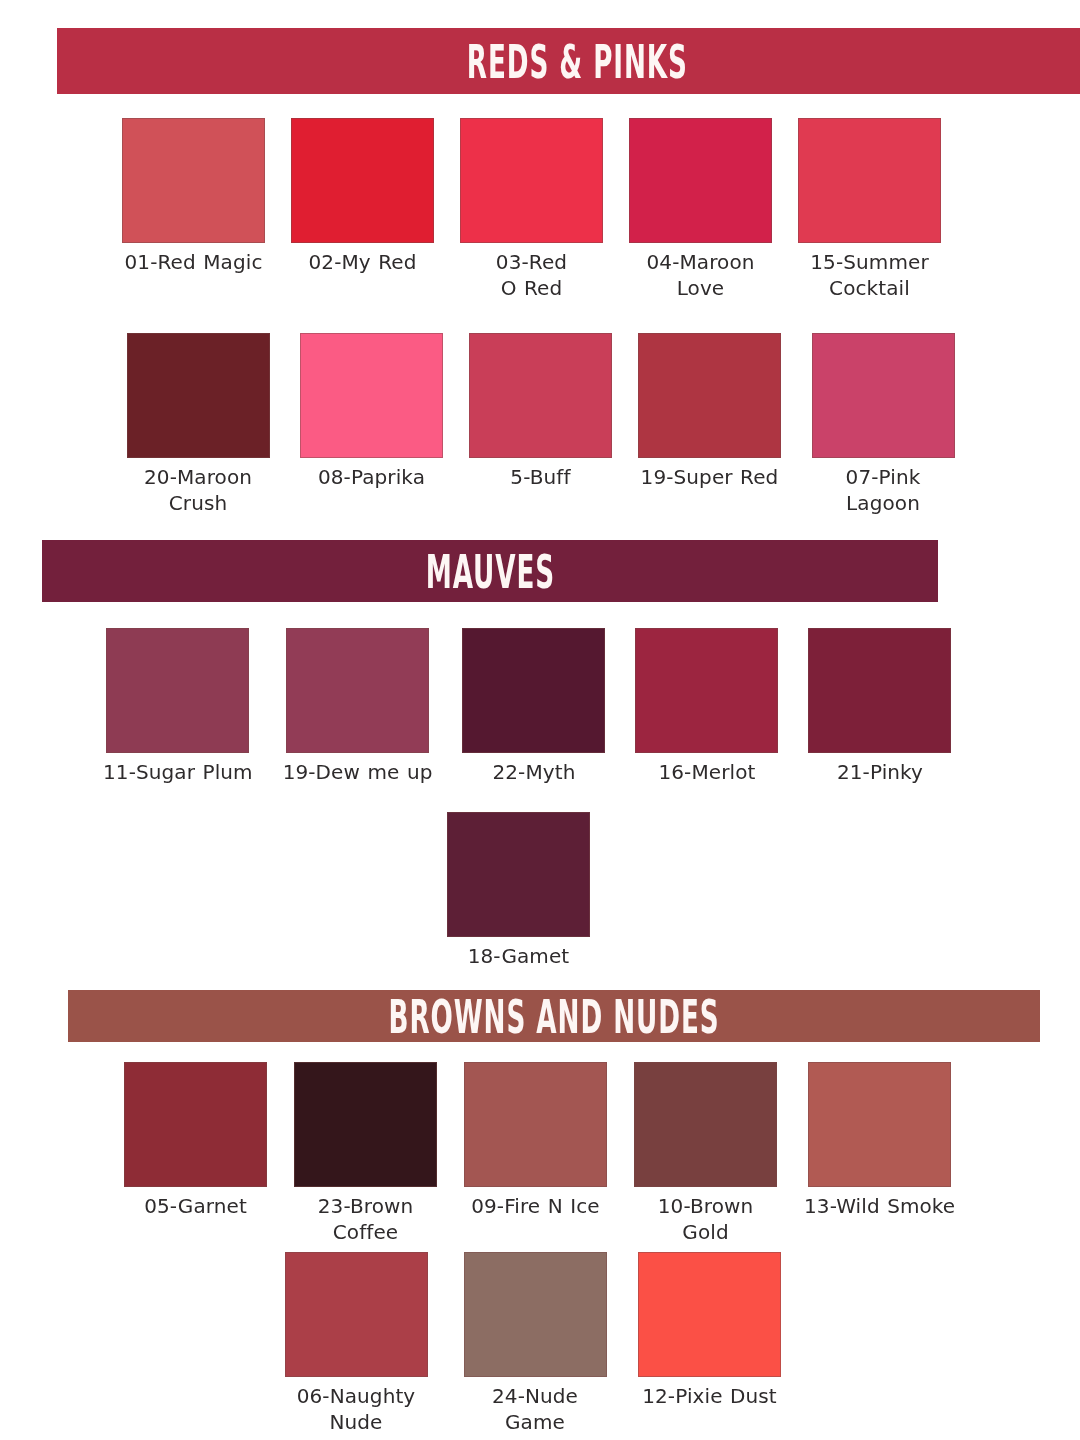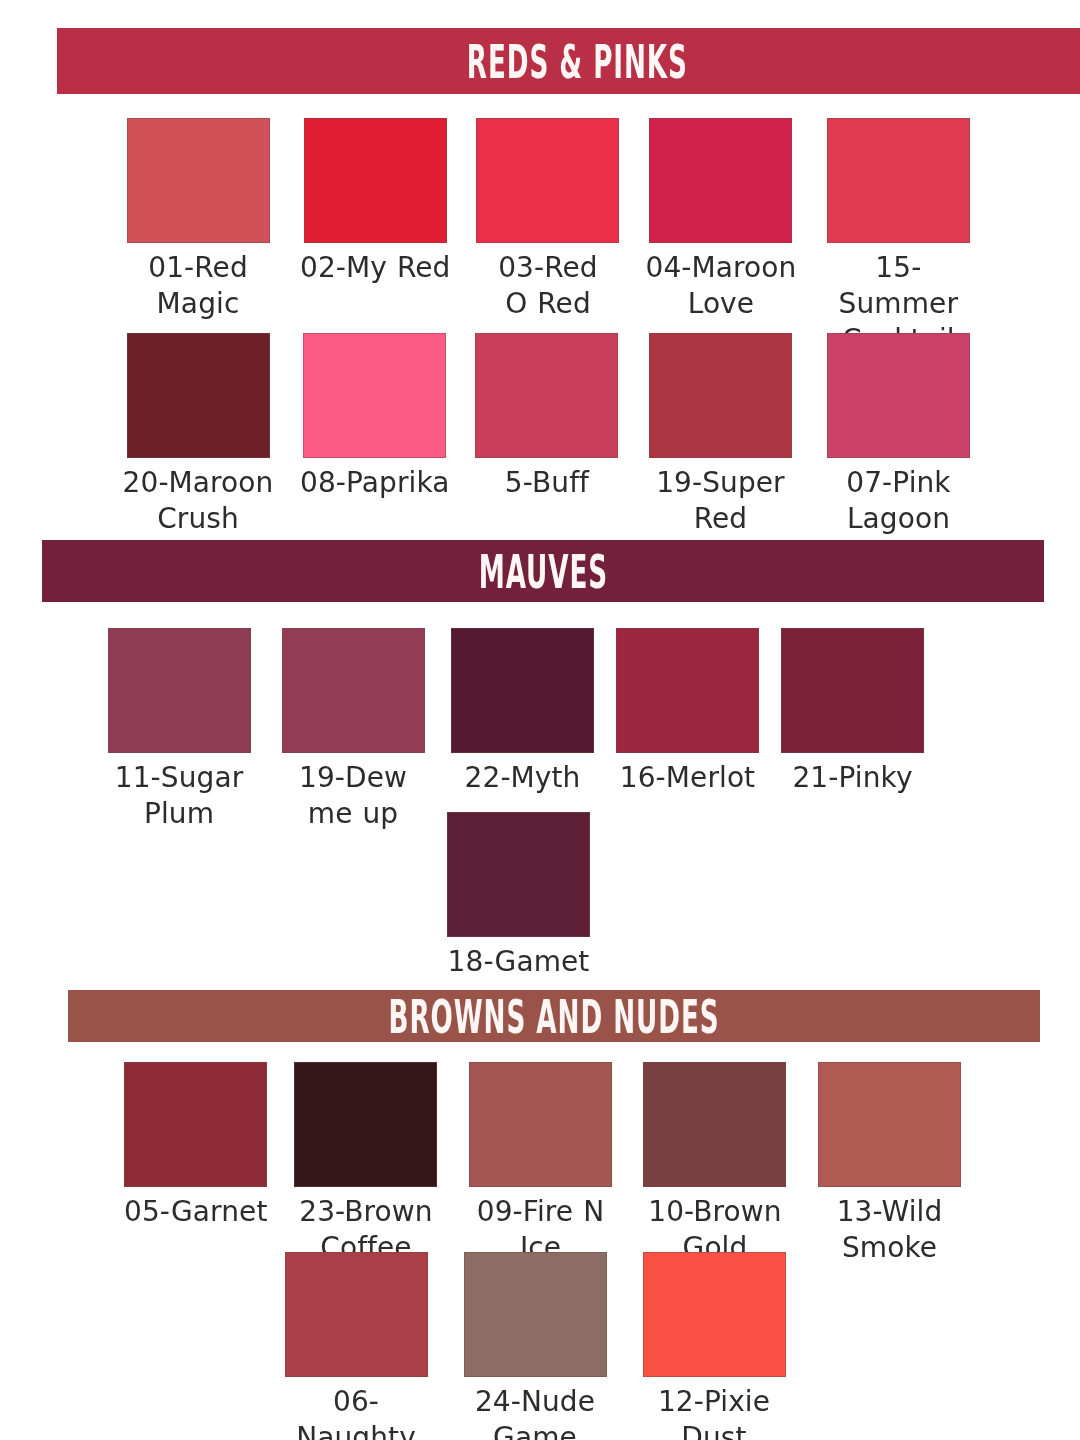--- a/index.html
+++ b/index.html
@@ -50,21 +50,21 @@
     align-items: center;
   }
   .chip {
     width: 143px; height: 125px;
     border: 1px solid rgba(120,70,70,0.45);
     flex: 0 0 auto;
   }
   .label {
     margin-top: 7px;
     font-family: "DejaVu Sans", sans-serif;
-    font-size: 28px;
+    font-size: 20px;
     line-height: 1.28;
     color: #2e2b2c;
     text-align: center;
     letter-spacing: 0.1px;
     max-width: 152px;
     word-spacing: 1px;
   }
 </style>
 </head>
 <body>
@@ -116,25 +116,25 @@
           <div class="label">19-Super Red</div>
         </div>
         <div class="cell">
           <div class="chip" style="background: rgb(202, 66, 105);"></div>
           <div class="label">07-Pink Lagoon</div>
         </div>
       </div>
   </div>
 
   <div class="section">
-    <div class="band" id="band-1" style="position: absolute; left: 42px; top: 540px; width: 1002px; height: 62px; background: rgb(115, 32, 60);">
+    <div class="band" id="band-1" style="position: absolute; left: 42px; top: 540px; width: 896px; height: 62px; background: rgb(115, 32, 60);">
       <span class="band-text">MAUVES</span>
     </div>
 
-    <div class="row" id="row-1-0" style="left:103px; top:628px; gap:22px;">
+    <div class="row" id="row-1-0" style="left:103px; top:628px; gap:30px;">
         <div class="cell">
           <div class="chip" style="background: rgb(142, 59, 83);"></div>
           <div class="label">11-Sugar Plum</div>
         </div>
         <div class="cell">
           <div class="chip" style="background: rgb(146, 60, 86);"></div>
           <div class="label">19-Dew me up</div>
         </div>
         <div class="cell">
           <div class="chip" style="background: rgb(85, 24, 48);"></div>

